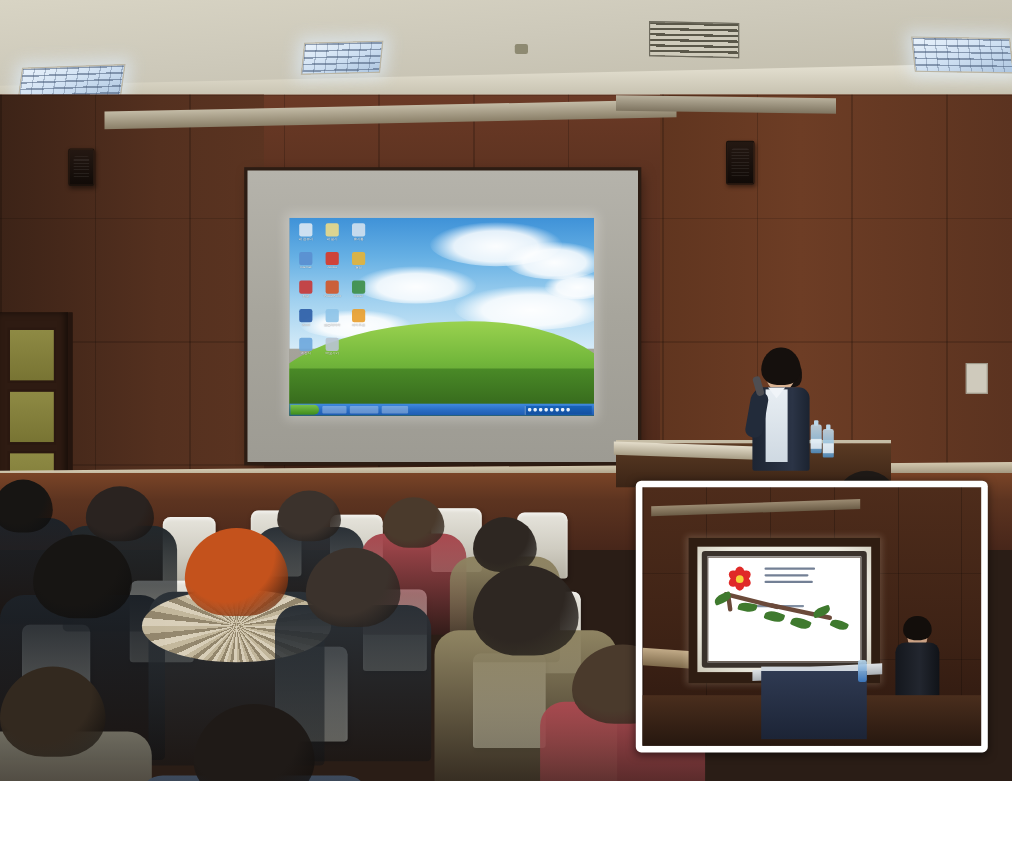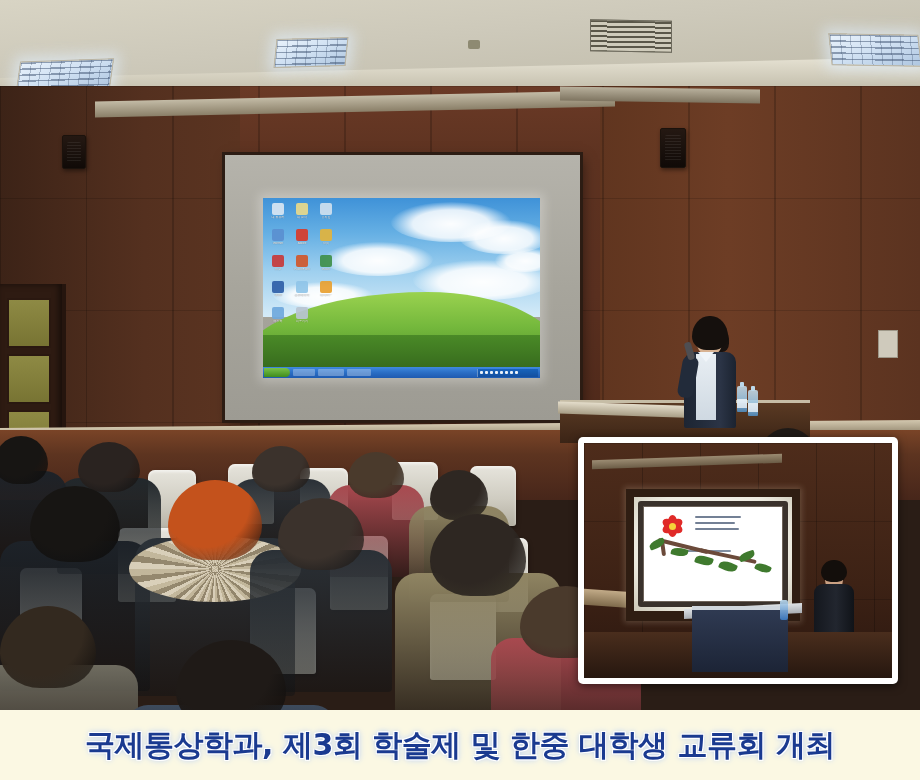--- a/index.html
+++ b/index.html
@@ -689,17 +689,14 @@
 
         <div class="i-stagefloor"></div>
         <div class="i-podium-top"></div>
         <div class="i-podium"></div>
         <div class="i-bottle"></div>
       </div>
     </div>
 
   </div>
 
-  <div class="caption-bar">
-    <div class="caption-text">국제통상학과, 제3회 학술제 및 한중 대학생 교류회 개최</div>
-  </div>
 
 </div>
 
 </body></html>

